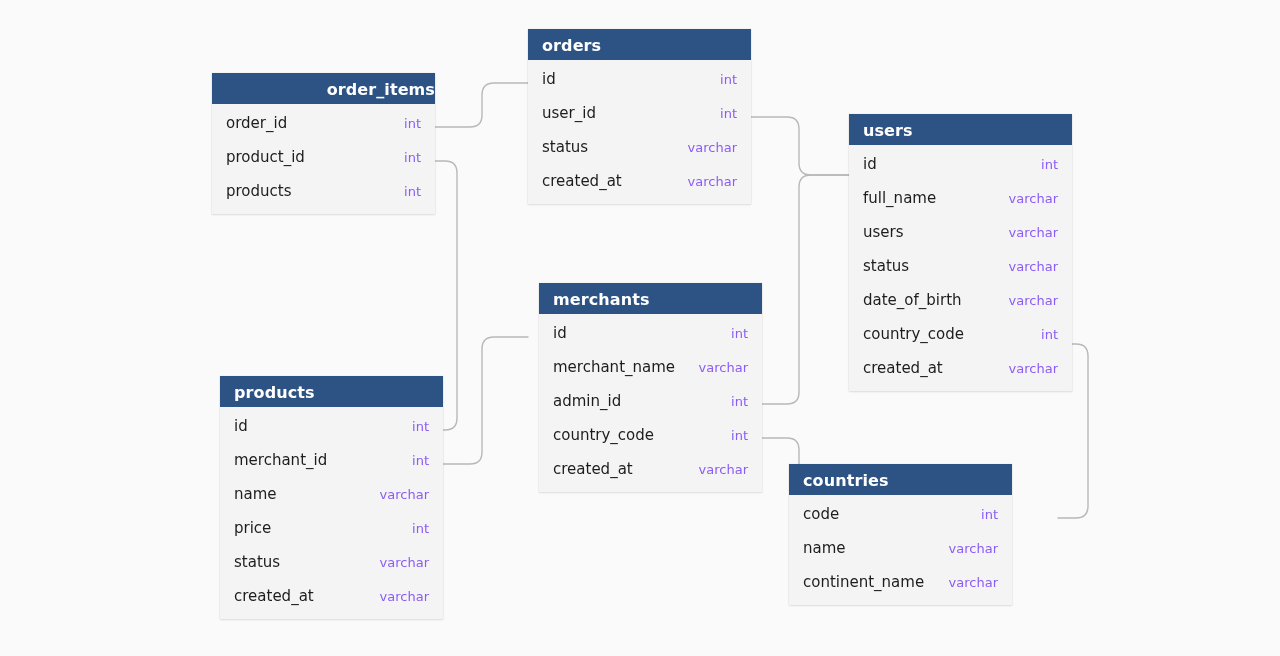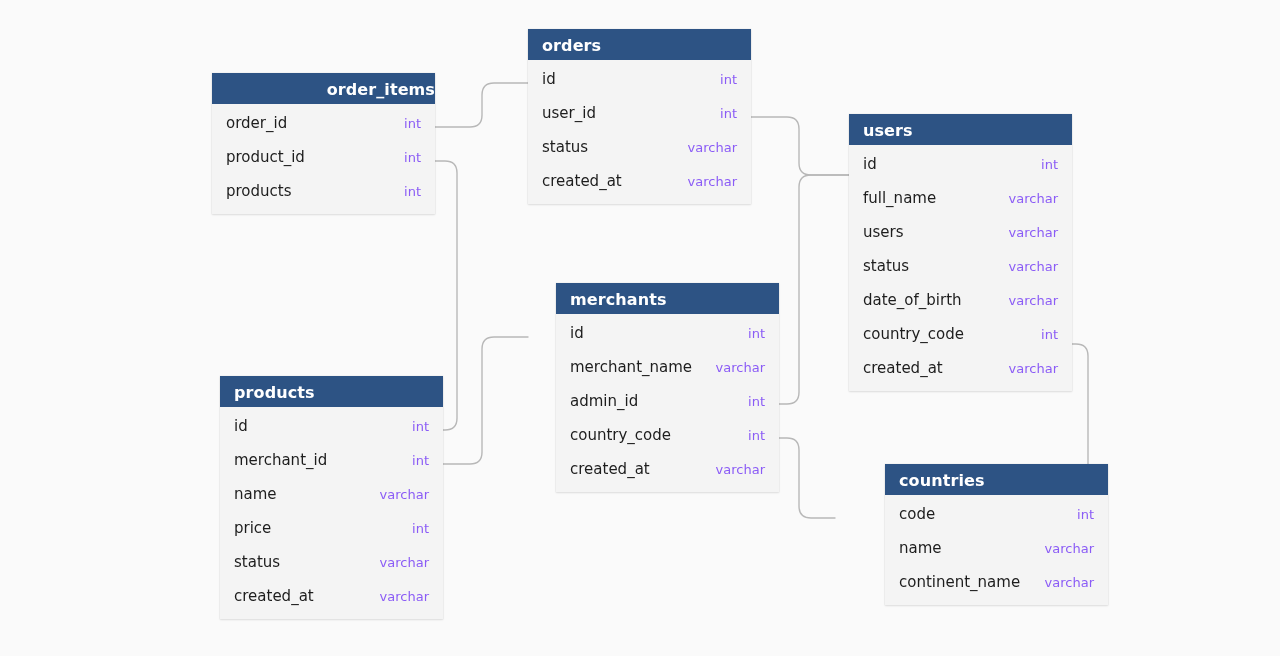--- a/index.html
+++ b/index.html
@@ -148,21 +148,21 @@
         <div class="er-row">
           <span class="er-col-name">country_code</span>
           <span class="er-col-type">int</span>
         </div>
         <div class="er-row">
           <span class="er-col-name">created_at</span>
           <span class="er-col-type">varchar</span>
         </div>
       </div>
     </div>
-    <div class="er-table" style="left: 556px; top: 283px; width: 223px;">
+    <div class="er-table" style="left: 539px; top: 283px; width: 223px;">
       <div class="er-header">merchants</div>
       <div class="er-rows">
         <div class="er-row">
           <span class="er-col-name">id</span>
           <span class="er-col-type">int</span>
         </div>
         <div class="er-row">
           <span class="er-col-name">merchant_name</span>
           <span class="er-col-type">varchar</span>
         </div>
@@ -202,21 +202,21 @@
         <div class="er-row">
           <span class="er-col-name">status</span>
           <span class="er-col-type">varchar</span>
         </div>
         <div class="er-row">
           <span class="er-col-name">created_at</span>
           <span class="er-col-type">varchar</span>
         </div>
       </div>
     </div>
-    <div class="er-table" style="left: 885px; top: 464px; width: 223px;">
+    <div class="er-table" style="left: 789px; top: 464px; width: 223px;">
       <div class="er-header">countries</div>
       <div class="er-rows">
         <div class="er-row">
           <span class="er-col-name">code</span>
           <span class="er-col-type">int</span>
         </div>
         <div class="er-row">
           <span class="er-col-name">name</span>
           <span class="er-col-type">varchar</span>
         </div>

